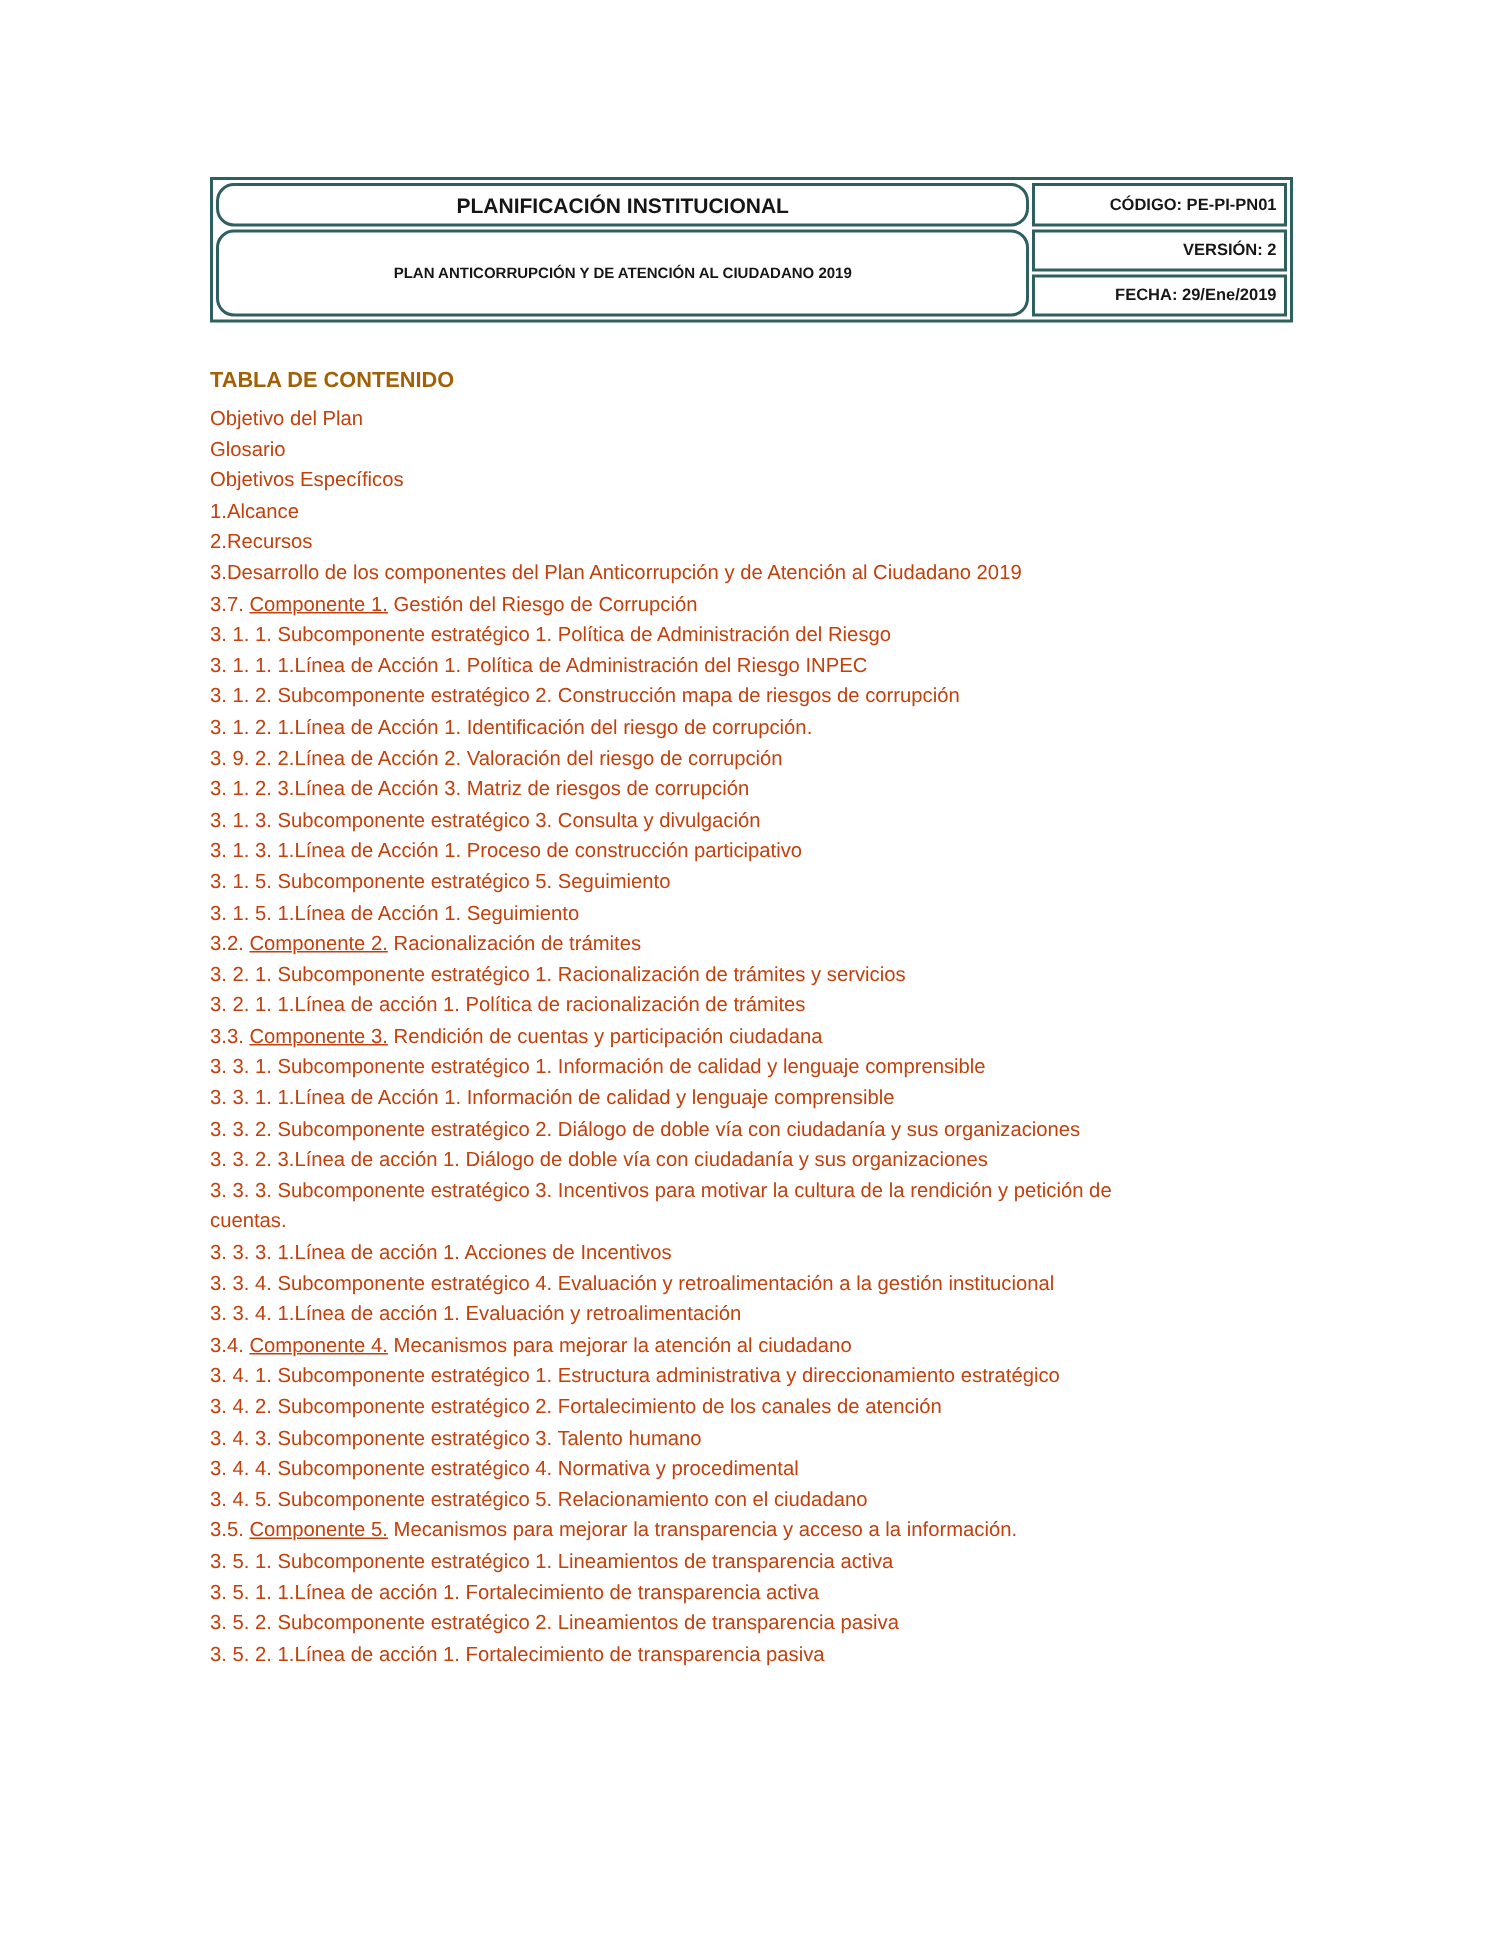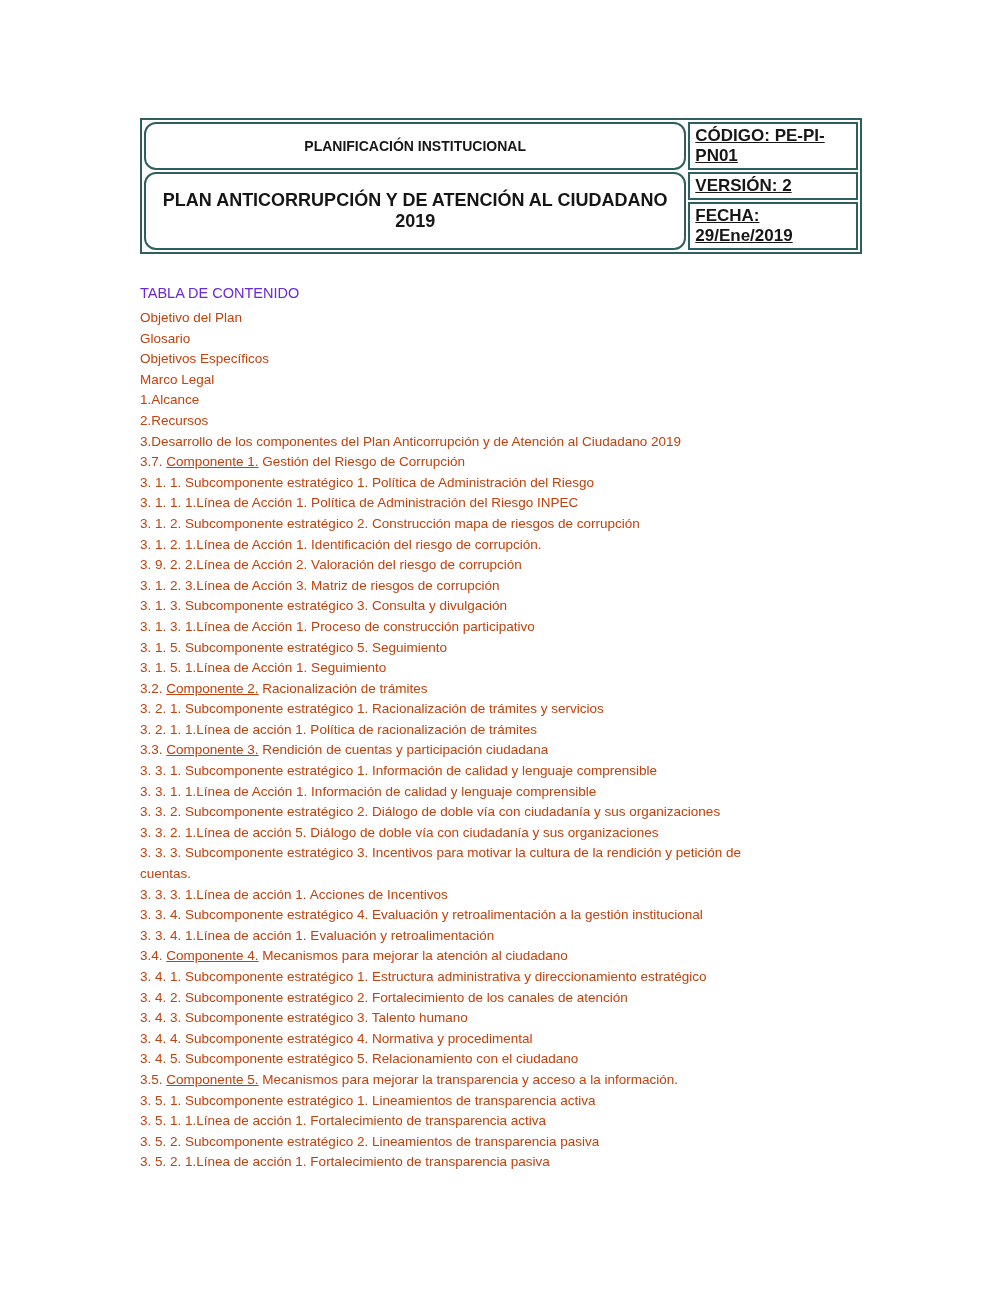--- a/index.html
+++ b/index.html
@@ -31,29 +31,29 @@
     table-layout: fixed;
   }
   table.hdr td {
     border: 2px solid var(--border, #2f6060);
     font-weight: bold;
     color: #161616;
     vertical-align: middle;
     padding: 2px 5px;
   }
   td.c { width: 74.2%; text-align: center; border-radius: 12px; }
-  td.r { text-align: left; font-size: 17px; height: 20px; text-decoration: underline; }
+  td.r { text-align: right; font-size: 11px; height: 20px; }
   td.title    { font-size: 14px; height: 21px; }
-  td.subtitle { font-size: 18px; }
+  td.subtitle { font-size: 10px; }
   
   .toc-heading {
     margin: 31px 0 6px 0;
     font-size: 14.5px;
-    font-weight: normal;
-    color: #6d28d9;
+    font-weight: bold;
+    color: #a16207;
     line-height: 17px;
   }
   ul.toc {
     margin: 0;
     padding: 0;
     list-style: none;
     font-size: 13.5px;
     line-height: 20.6px;
     color: #c2410c;
   }
@@ -83,21 +83,20 @@
         </tr>
       </tbody>
     </table>
 
     <h1 class="toc-heading">TABLA DE CONTENIDO</h1>
 
     <ul class="toc">
         <li>Objetivo del Plan</li>
         <li>Glosario</li>
         <li>Objetivos Específicos</li>
-        <li>Marco Legal</li>
         <li>1.Alcance</li>
         <li>2.Recursos</li>
         <li>3.Desarrollo de los componentes del Plan Anticorrupción y de Atención al Ciudadano 2019</li>
         <li><span>3.7. </span><span class="u">Componente 1.</span><span> Gestión del Riesgo de Corrupción</span></li>
         <li>3. 1. 1. Subcomponente estratégico 1. Política de Administración del Riesgo</li>
         <li>3. 1. 1. 1.Línea de Acción 1. Política de Administración del Riesgo INPEC</li>
         <li>3. 1. 2. Subcomponente estratégico 2. Construcción mapa de riesgos de corrupción</li>
         <li>3. 1. 2. 1.Línea de Acción 1. Identificación del riesgo de corrupción.</li>
         <li>3. 9. 2. 2.Línea de Acción 2. Valoración del riesgo de corrupción</li>
         <li>3. 1. 2. 3.Línea de Acción 3. Matriz de riesgos de corrupción</li>
@@ -105,21 +104,21 @@
         <li>3. 1. 3. 1.Línea de Acción 1. Proceso de construcción participativo</li>
         <li>3. 1. 5. Subcomponente estratégico 5. Seguimiento</li>
         <li>3. 1. 5. 1.Línea de Acción 1. Seguimiento</li>
         <li><span>3.2. </span><span class="u">Componente 2.</span><span> Racionalización de trámites</span></li>
         <li>3. 2. 1. Subcomponente estratégico 1. Racionalización de trámites y servicios</li>
         <li>3. 2. 1. 1.Línea de acción 1. Política de racionalización de trámites</li>
         <li><span>3.3. </span><span class="u">Componente 3.</span><span> Rendición de cuentas y participación ciudadana</span></li>
         <li>3. 3. 1. Subcomponente estratégico 1. Información de calidad y lenguaje comprensible</li>
         <li>3. 3. 1. 1.Línea de Acción 1. Información de calidad y lenguaje comprensible</li>
         <li>3. 3. 2. Subcomponente estratégico 2. Diálogo de doble vía con ciudadanía y sus organizaciones</li>
-        <li>3. 3. 2. 1.Línea de acción 5. Diálogo de doble vía con ciudadanía y sus organizaciones</li>
+        <li>3. 3. 2. 3.Línea de acción 1. Diálogo de doble vía con ciudadanía y sus organizaciones</li>
         <li>3. 3. 3. Subcomponente estratégico 3. Incentivos para motivar la cultura de la rendición y petición de
 cuentas.</li>
         <li>3. 3. 3. 1.Línea de acción 1. Acciones de Incentivos</li>
         <li>3. 3. 4. Subcomponente estratégico 4. Evaluación y retroalimentación a la gestión institucional</li>
         <li>3. 3. 4. 1.Línea de acción 1. Evaluación y retroalimentación</li>
         <li><span>3.4. </span><span class="u">Componente 4.</span><span> Mecanismos para mejorar la atención al ciudadano</span></li>
         <li>3. 4. 1. Subcomponente estratégico 1. Estructura administrativa y direccionamiento estratégico</li>
         <li>3. 4. 2. Subcomponente estratégico 2. Fortalecimiento de los canales de atención</li>
         <li>3. 4. 3. Subcomponente estratégico 3. Talento humano</li>
         <li>3. 4. 4. Subcomponente estratégico 4. Normativa y procedimental</li>

